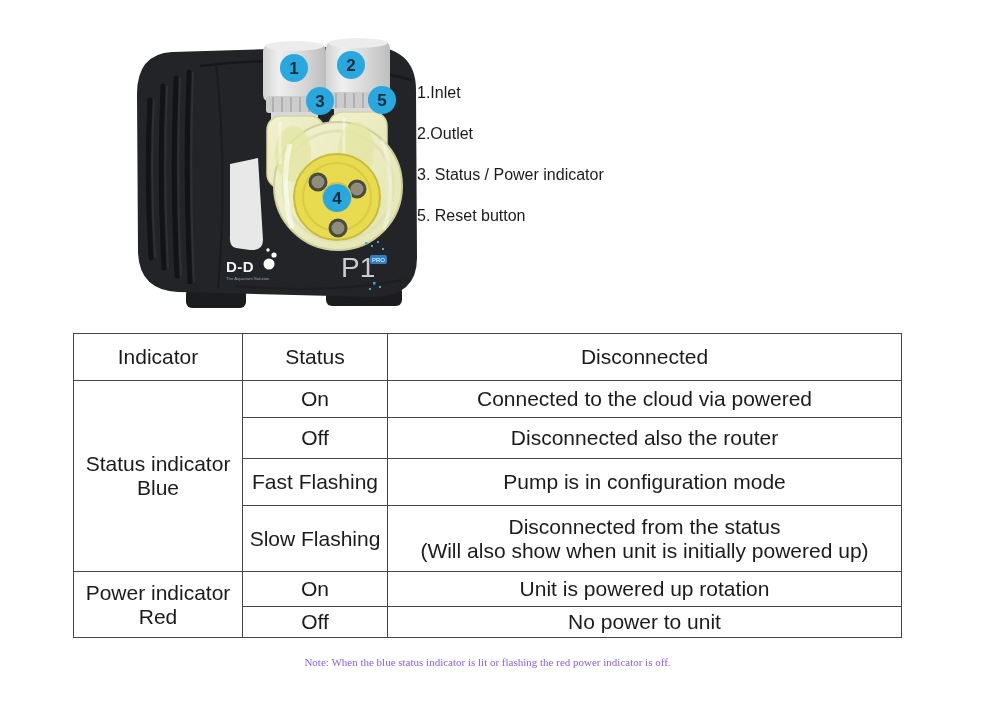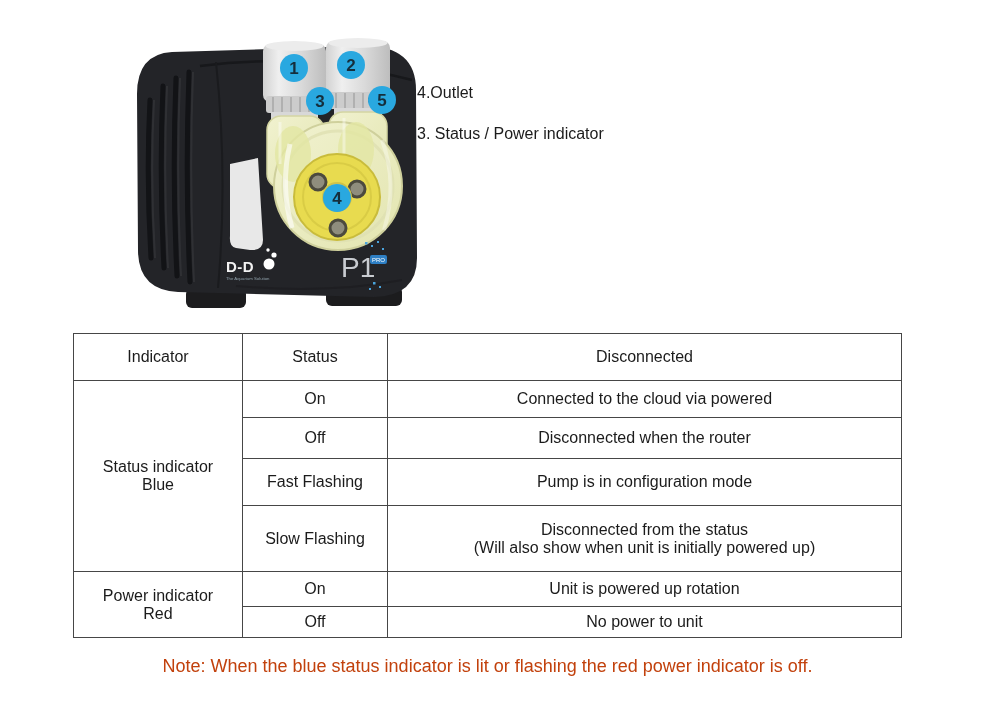--- a/index.html
+++ b/index.html
@@ -38,34 +38,34 @@
   .ind-table {
     position: absolute; left: 73px; top: 333px;
     width: 829px;
     border-collapse: collapse;
     table-layout: fixed;
   }
   .ind-table th, .ind-table td {
     border: 1px solid #464646;
     text-align: center;
     vertical-align: middle;
-    font-size: 16px;
+    font-size: 21px;
     font-weight: normal;
     color: #1b1b1b;
     padding: 0 4px;
   }
   .pre { white-space: pre-line; }
   .h47 { height: 47px; } .h37 { height: 37px; } .h41 { height: 41px; }
   .h63 { height: 47px; margin-top: 8px; } .h66 { height: 66px; } .h35 { height: 35px; }
   .h31 { height: 31px; }
 
   
   .note {
     position: absolute; left: 73px; top: 656px; width: 829px;
-    text-align: center; font-size: 18px; color: #c2410c;
+    text-align: center; font-size: 11px; color: #8b5cf6; font-family: Liberation Serif, serif;
   }
 </style>
 </head>
 <body>
 
 <div class="page">
 
   <div class="figure-area">
     <svg class="pump-svg" width="295" height="278" viewBox="0 0 295 278">
       <defs>
@@ -185,22 +185,24 @@
     </svg>
 
     <div class="callout" style="left: 280px; top: 54px; background: rgb(41, 168, 224);">1</div>
     <div class="callout" style="left: 337px; top: 51px; background: rgb(41, 168, 224);">2</div>
     <div class="callout" style="left: 306px; top: 87px; background: rgb(41, 168, 224);">3</div>
     <div class="callout" style="left: 323px; top: 184px; background: rgb(41, 168, 224);">4</div>
     <div class="callout" style="left: 368px; top: 86px; background: rgb(41, 168, 224);">5</div>
   </div>
 
   <div class="legend">
-    <div class="legend-item">4.Outlet</div>
+    <div class="legend-item">1.Inlet</div>
+    <div class="legend-item">2.Outlet</div>
     <div class="legend-item">3. Status / Power indicator</div>
+    <div class="legend-item">5. Reset button</div>
   </div>
 
   <table class="ind-table">
     <colgroup>
       <col style="width:169px">
       <col style="width:145px">
       <col>
     </colgroup>
     <tbody>
       <tr class="h47">
@@ -209,21 +211,21 @@
         <th>Disconnected</th>
       </tr>
       <tr class="h37">
         <td rowspan="4" class="pre">Status indicator
 Blue</td>
         <td>On</td>
         <td>Connected to the cloud via powered</td>
       </tr>
       <tr class="h41">
         <td>Off</td>
-        <td>Disconnected when the router</td>
+        <td>Disconnected also the router</td>
       </tr>
       <tr class="h63">
         <td>Fast Flashing</td>
         <td>Pump is in configuration mode</td>
       </tr>
       <tr class="h66">
         <td>Slow Flashing</td>
         <td class="pre">Disconnected from the status
 (Will also show when unit is initially powered up)</td>
       </tr>

